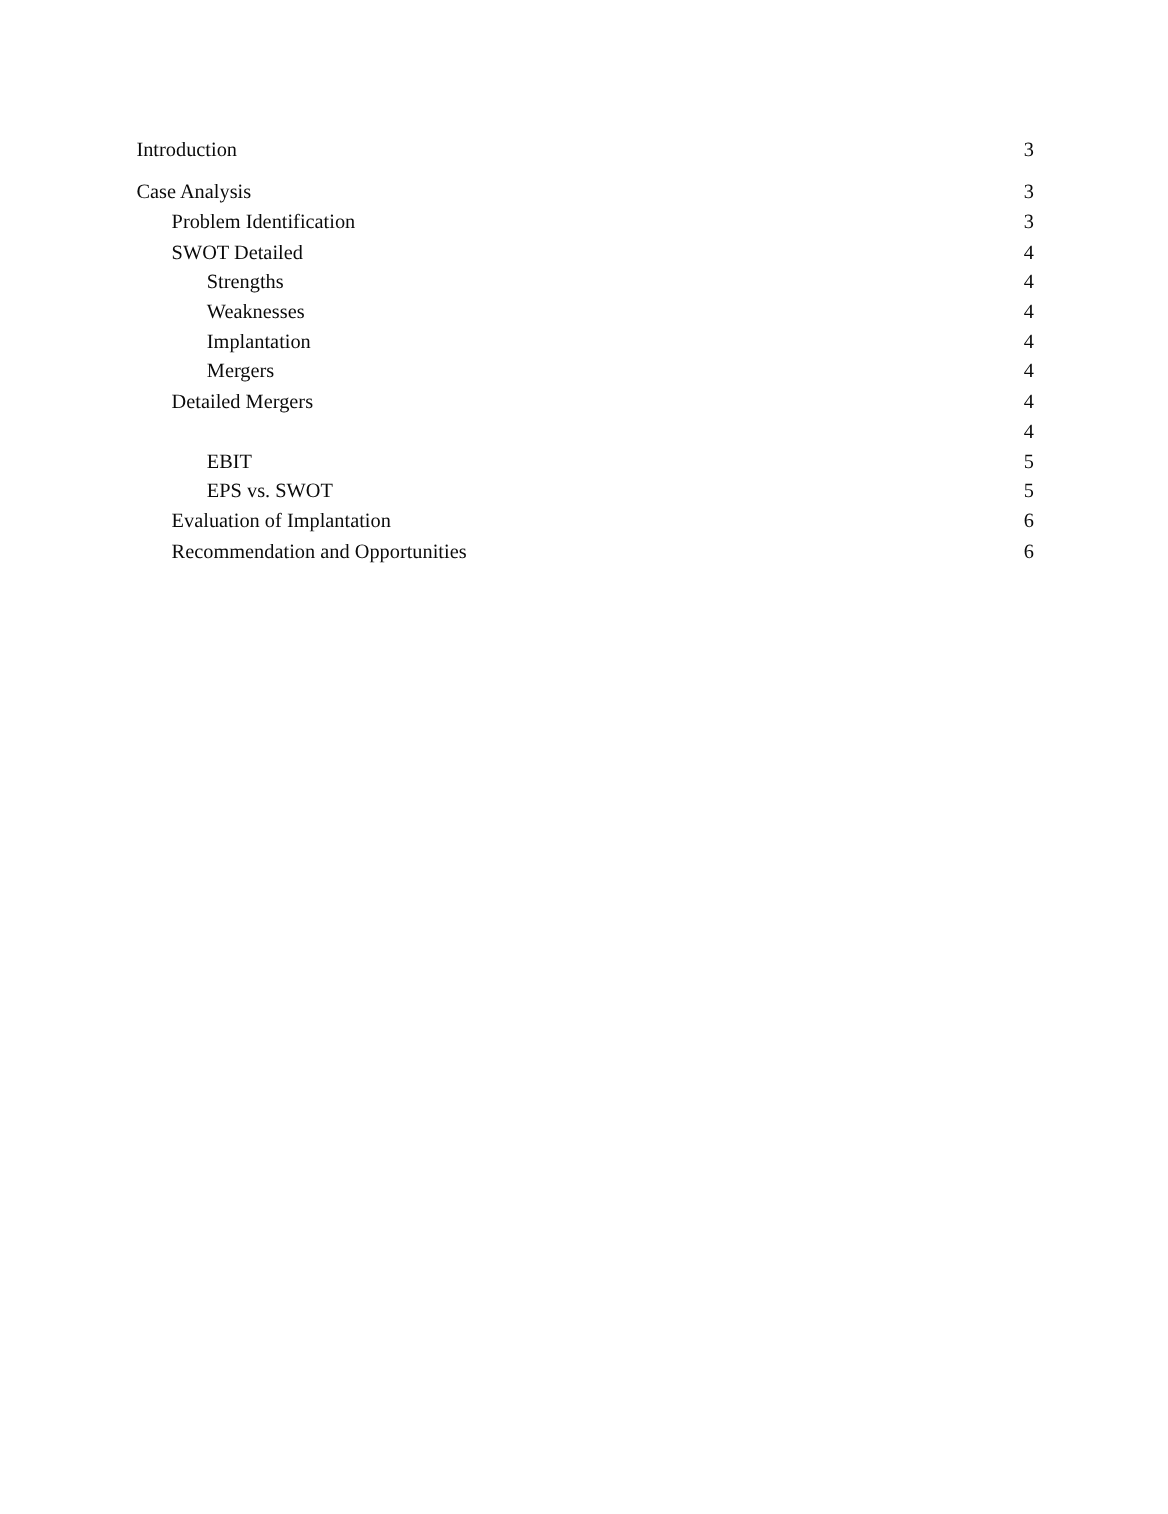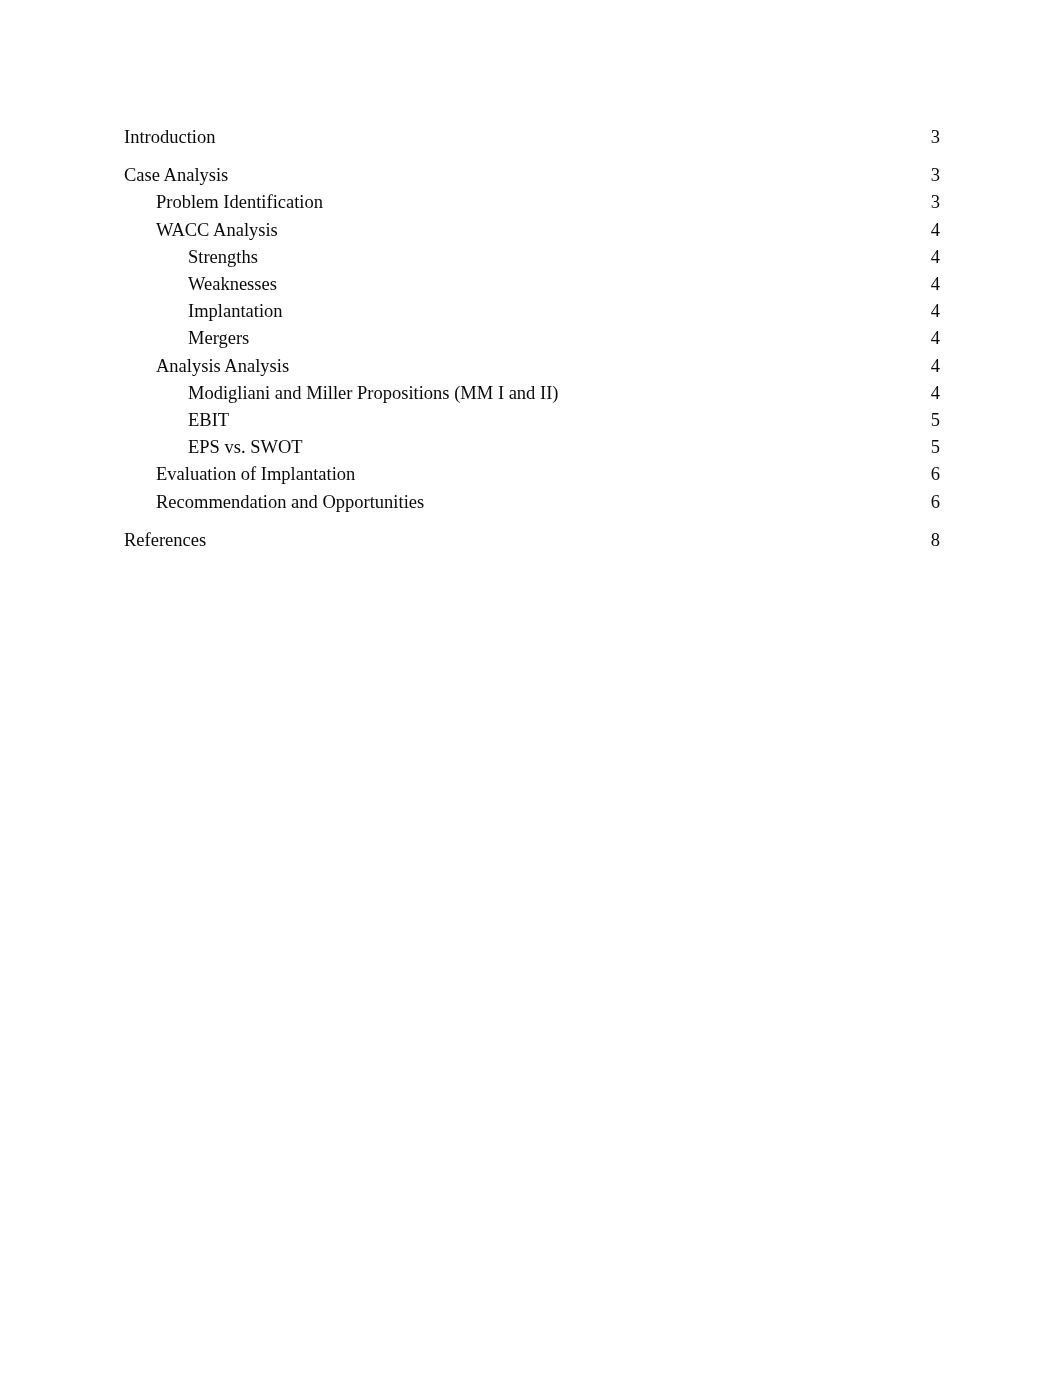--- a/index.html
+++ b/index.html
@@ -75,21 +75,21 @@
         <span class="title">Case Analysis</span>
         <span class="leader"></span>
         <span class="pageno">3</span>
       </div>
       <div class="toc-entry lvl-2">
         <span class="title">Problem Identification</span>
         <span class="leader"></span>
         <span class="pageno">3</span>
       </div>
       <div class="toc-entry lvl-2">
-        <span class="title">WACC Analysis</span>
+        <span class="title">SWOT Detailed</span>
         <span class="leader"></span>
         <span class="pageno">4</span>
       </div>
       <div class="toc-entry lvl-3">
         <span class="title">Strengths</span>
         <span class="leader"></span>
         <span class="pageno">4</span>
       </div>
       <div class="toc-entry lvl-3">
         <span class="title">Weaknesses</span>
@@ -100,26 +100,25 @@
         <span class="title">Implantation</span>
         <span class="leader"></span>
         <span class="pageno">4</span>
       </div>
       <div class="toc-entry lvl-3">
         <span class="title">Mergers</span>
         <span class="leader"></span>
         <span class="pageno">4</span>
       </div>
       <div class="toc-entry lvl-2">
-        <span class="title">Analysis Analysis</span>
+        <span class="title">Detailed Mergers</span>
         <span class="leader"></span>
         <span class="pageno">4</span>
       </div>
       <div class="toc-entry lvl-3">
-        <span class="title">Modigliani and Miller Propositions (MM I and II)</span>
         <span class="leader"></span>
         <span class="pageno">4</span>
       </div>
       <div class="toc-entry lvl-3">
         <span class="title">EBIT</span>
         <span class="leader"></span>
         <span class="pageno">5</span>
       </div>
       <div class="toc-entry lvl-3">
         <span class="title">EPS vs. SWOT</span>
@@ -129,19 +128,14 @@
       <div class="toc-entry lvl-2">
         <span class="title">Evaluation of Implantation</span>
         <span class="leader"></span>
         <span class="pageno">6</span>
       </div>
       <div class="toc-entry lvl-2">
         <span class="title">Recommendation and Opportunities</span>
         <span class="leader"></span>
         <span class="pageno">6</span>
       </div>
-      <div class="toc-entry lvl-1 gap-before">
-        <span class="title">References</span>
-        <span class="leader"></span>
-        <span class="pageno">8</span>
-      </div>
     </div>
 </div>
 
 </body></html>

